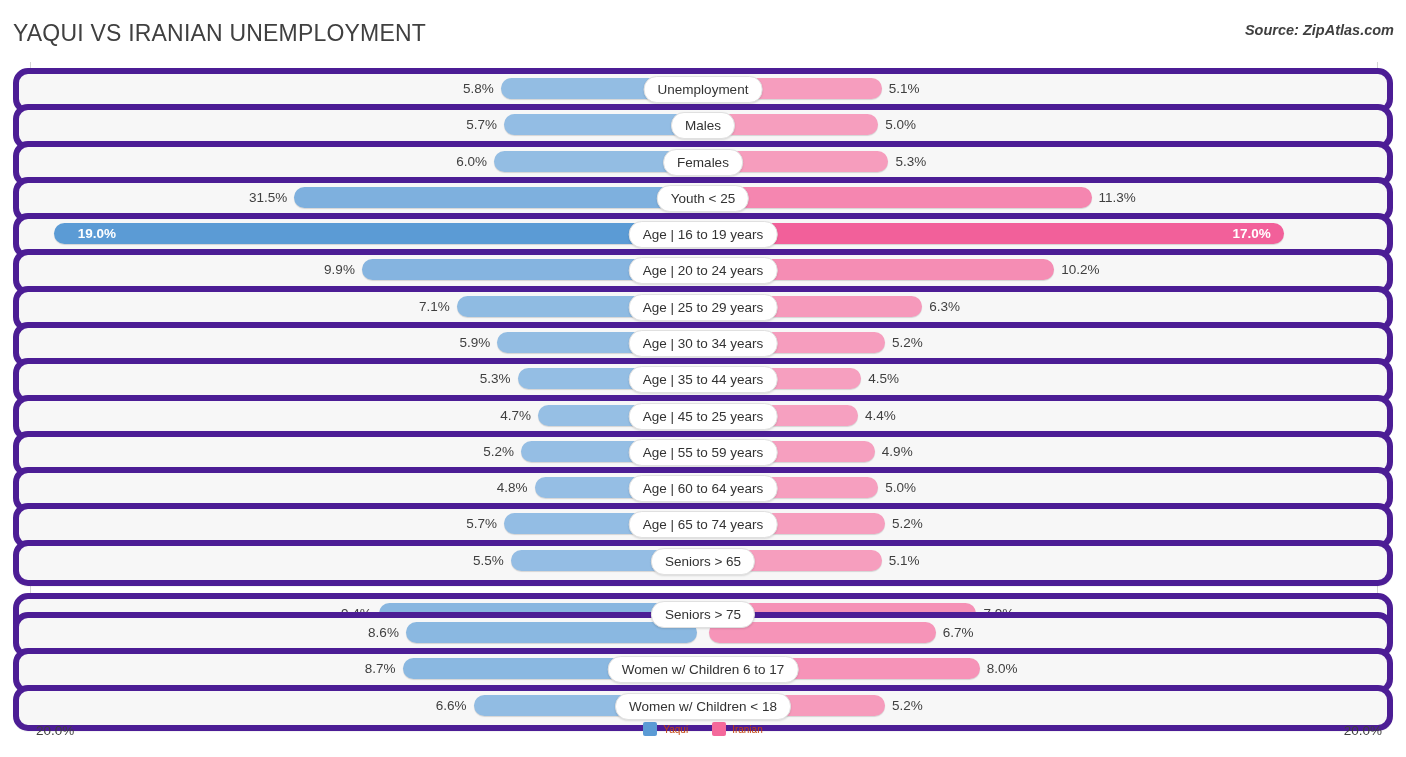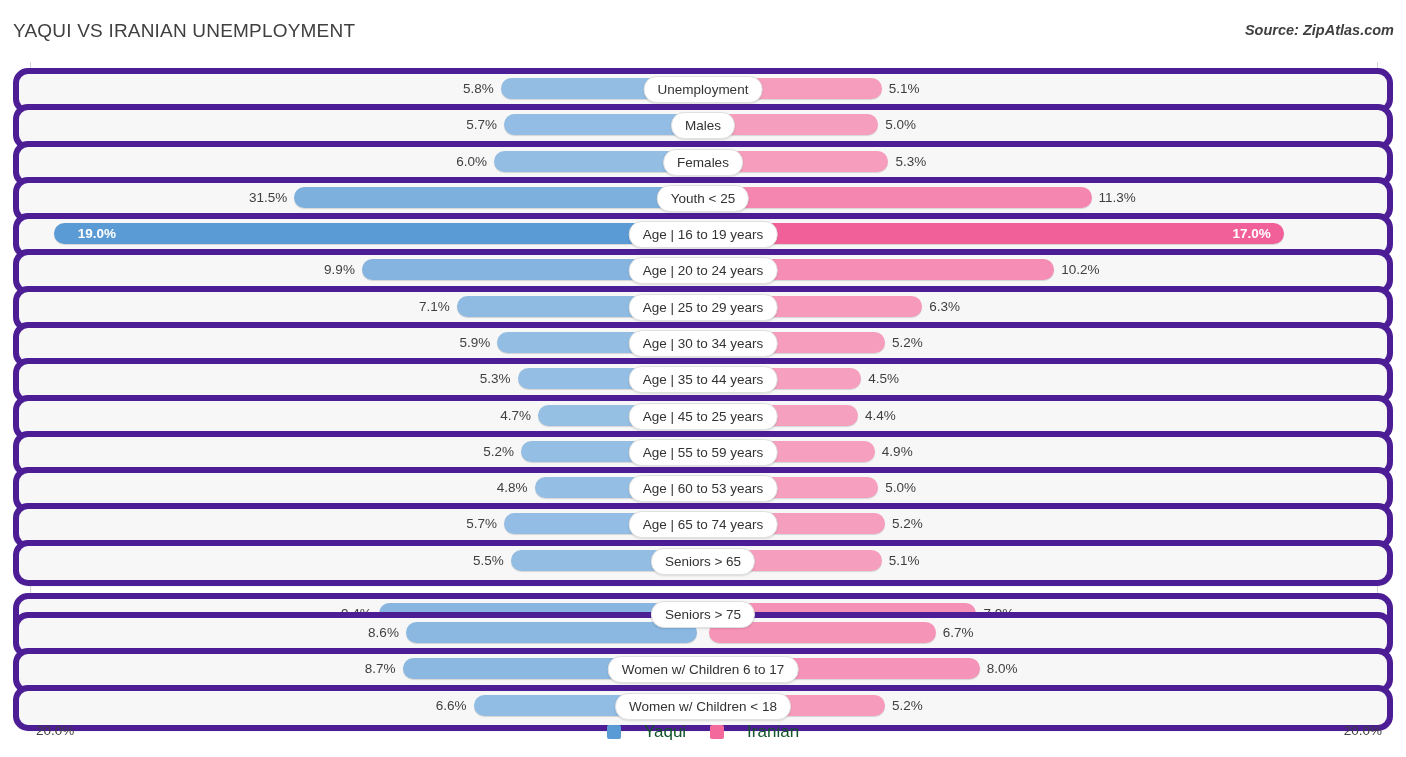--- a/index.html
+++ b/index.html
@@ -20,21 +20,21 @@
   #header {
     position: absolute;
     left: 0; top: 0;
     width: 1406px;
     height: 62px;
   }
   #chart-title {
     position: absolute;
     left: 13px;
     top: 20px;
-    font-size: 19px;
+    font-size: 23px;
     letter-spacing: 0.2px;
     color: #404040;
     white-space: nowrap;
   }
   #source-label {
     position: absolute;
     right: 12px;
     top: 22px;
     font-size: 14.5px;
     font-style: italic;
@@ -168,23 +168,23 @@
   .legend-swatch {
     display: inline-block;
     vertical-align: middle;
     width: 14px;
     height: 14px;
     border-radius: 2px;
   }
   .legend-text {
     display: inline-block;
     vertical-align: middle;
-    margin-left: 23px;
-    font-size: 17px;
-    color: #14532d;
+    margin-left: 6px;
+    font-size: 10px;
+    color: #c2410c;
   }
 </style>
 </head>
 <body>
 
 <div id="header">
   <div id="chart-title">YAQUI VS IRANIAN UNEMPLOYMENT</div>
   <div id="source-label">Source: ZipAtlas.com</div>
 </div>
 
@@ -290,21 +290,21 @@
           <div class="val val-right" style="left: 862.865px;">4.9%</div>
           <div class="cat-pill">Age | 55 to 59 years</div>
         </div>
       </div>
       <div class="row" style="top: 405.08px;">
         <div class="row-inner">
           <div class="bar bar-left" style="width: 162.48px; background: rgb(149, 190, 228);"></div>
           <div class="bar bar-right" style="width: 169.25px; background: rgb(246, 159, 191);"></div>
           <div class="val val-left" style="right: 859.48px;">4.8%</div>
           <div class="val val-right" style="left: 866.25px;">5.0%</div>
-          <div class="cat-pill">Age | 60 to 53 years</div>
+          <div class="cat-pill">Age | 60 to 64 years</div>
         </div>
       </div>
       <div class="row" style="top: 441.36px;">
         <div class="row-inner">
           <div class="bar bar-left" style="width: 192.945px; background: rgb(147, 189, 228);"></div>
           <div class="bar bar-right" style="width: 176.02px; background: rgb(246, 158, 190);"></div>
           <div class="val val-left" style="right: 889.945px;">5.7%</div>
           <div class="val val-right" style="left: 873.02px;">5.2%</div>
           <div class="cat-pill">Age | 65 to 74 years</div>
         </div>

